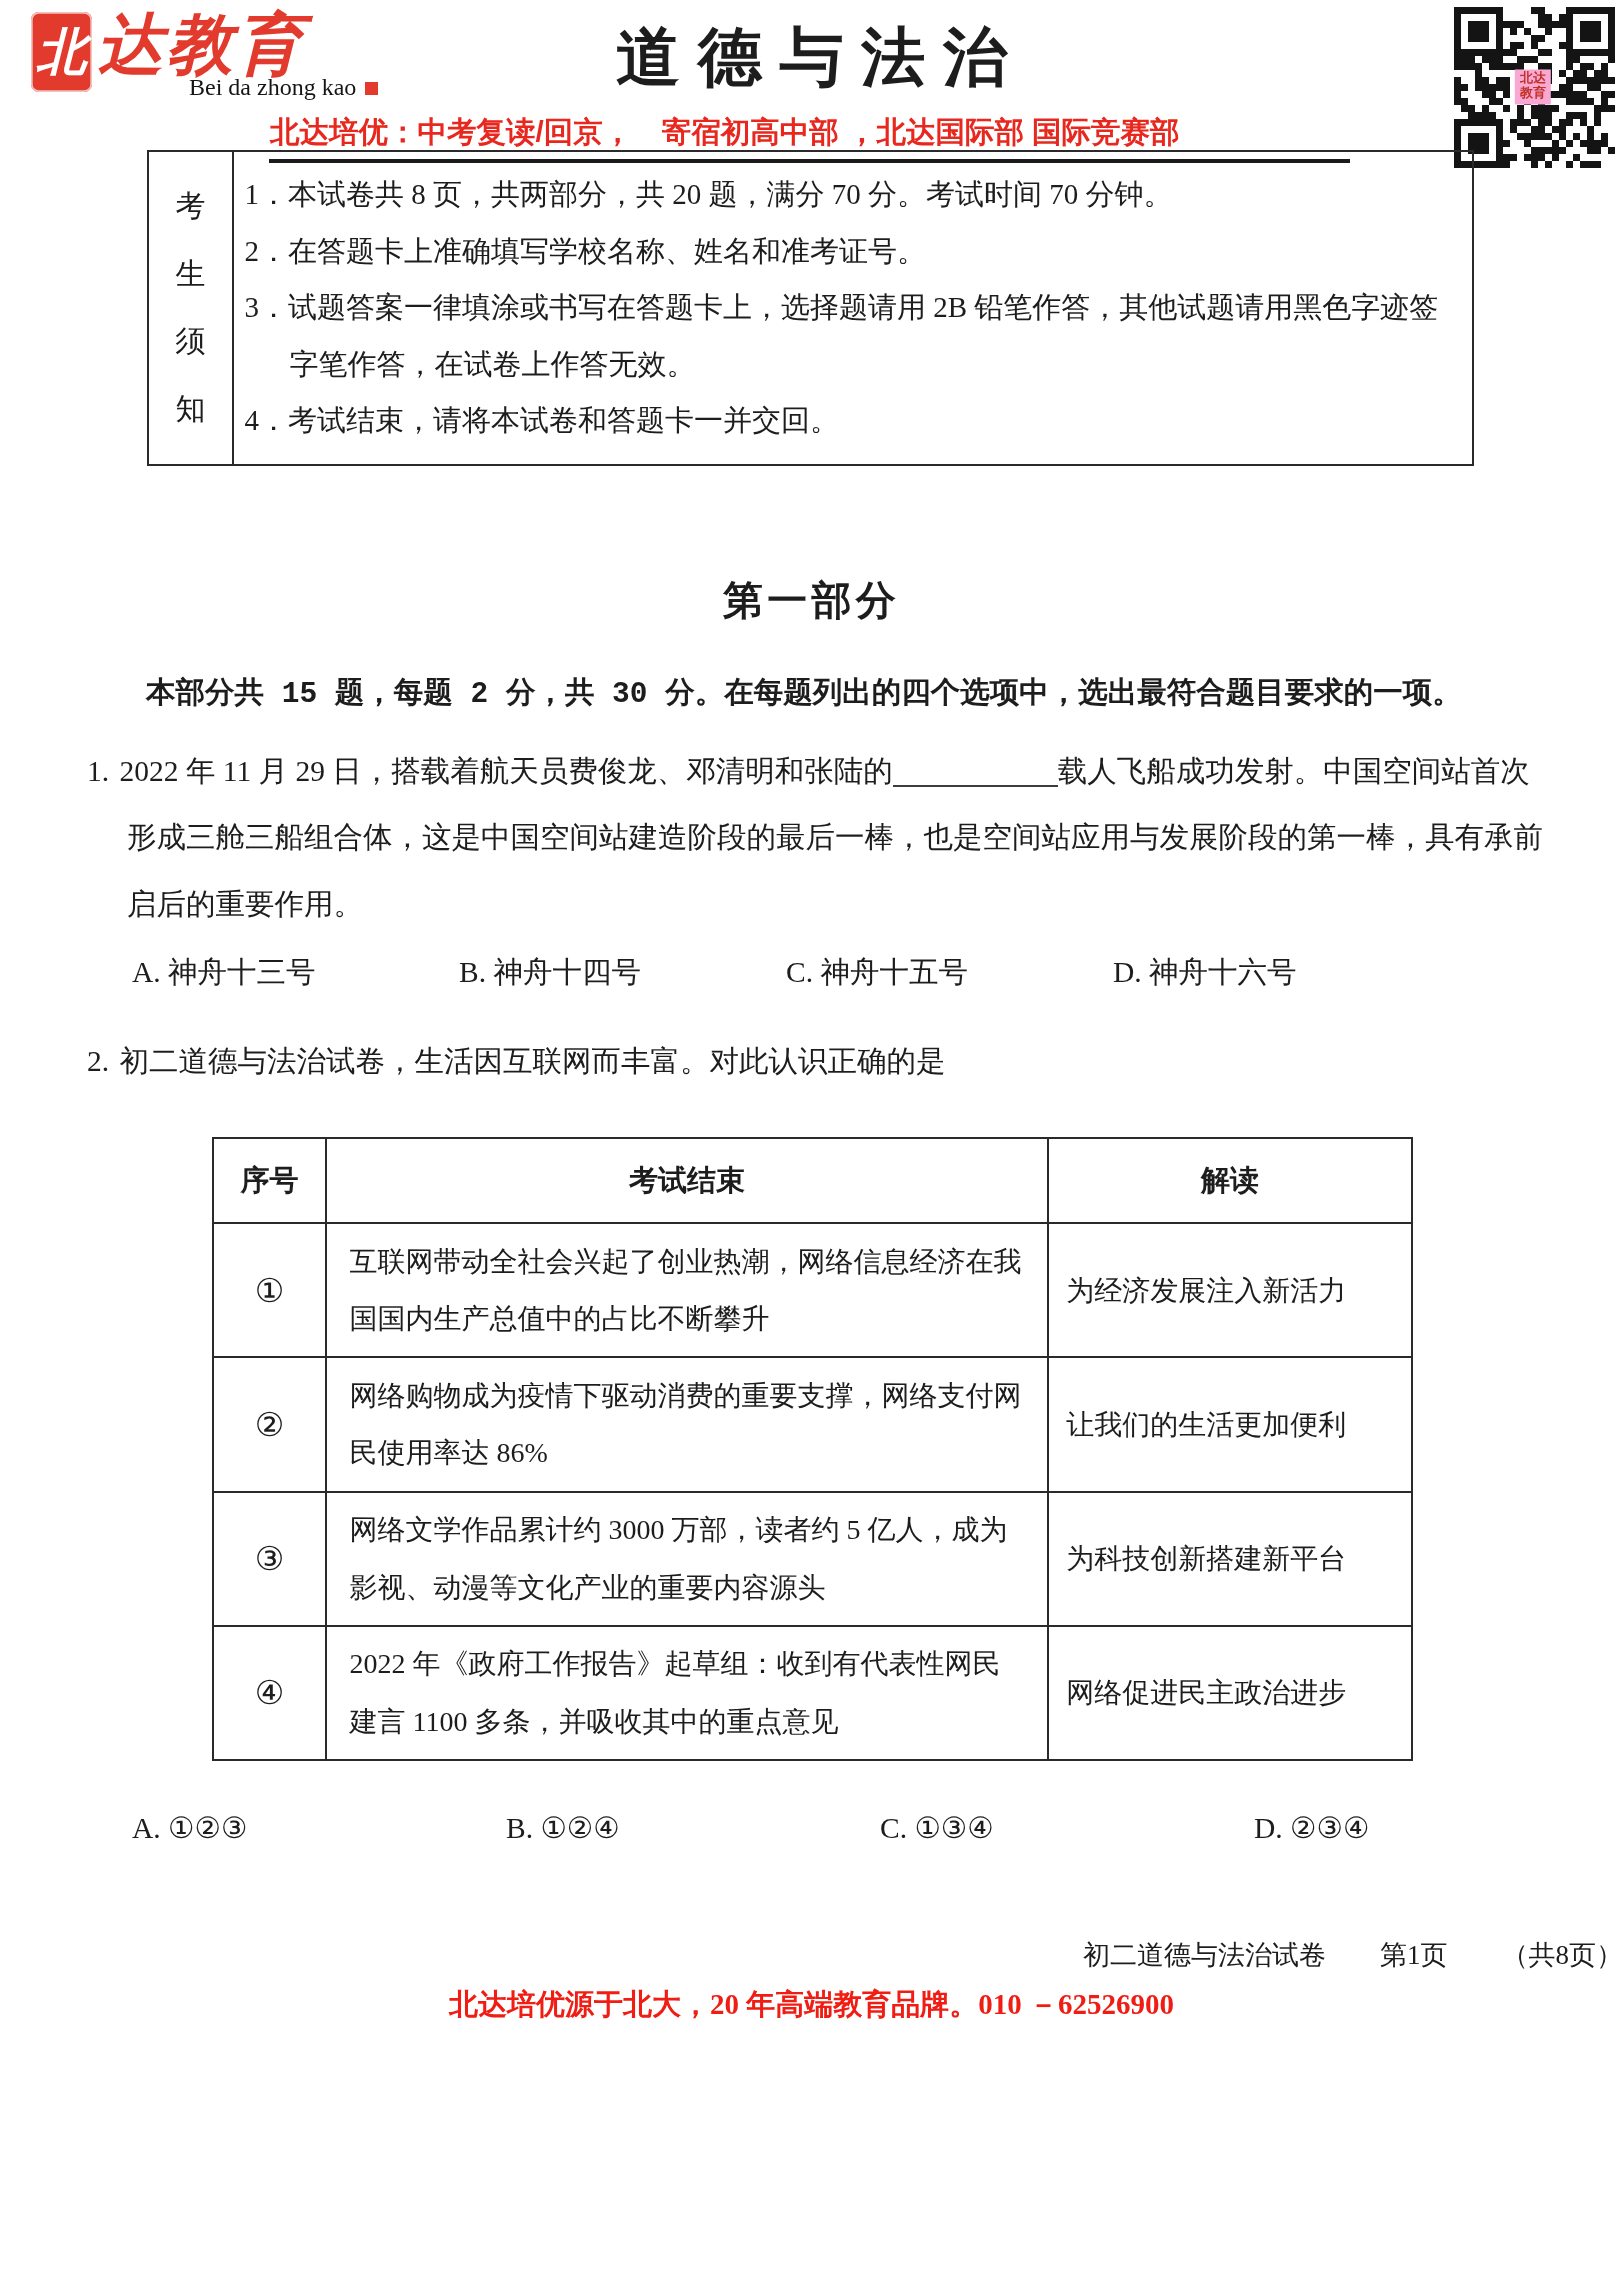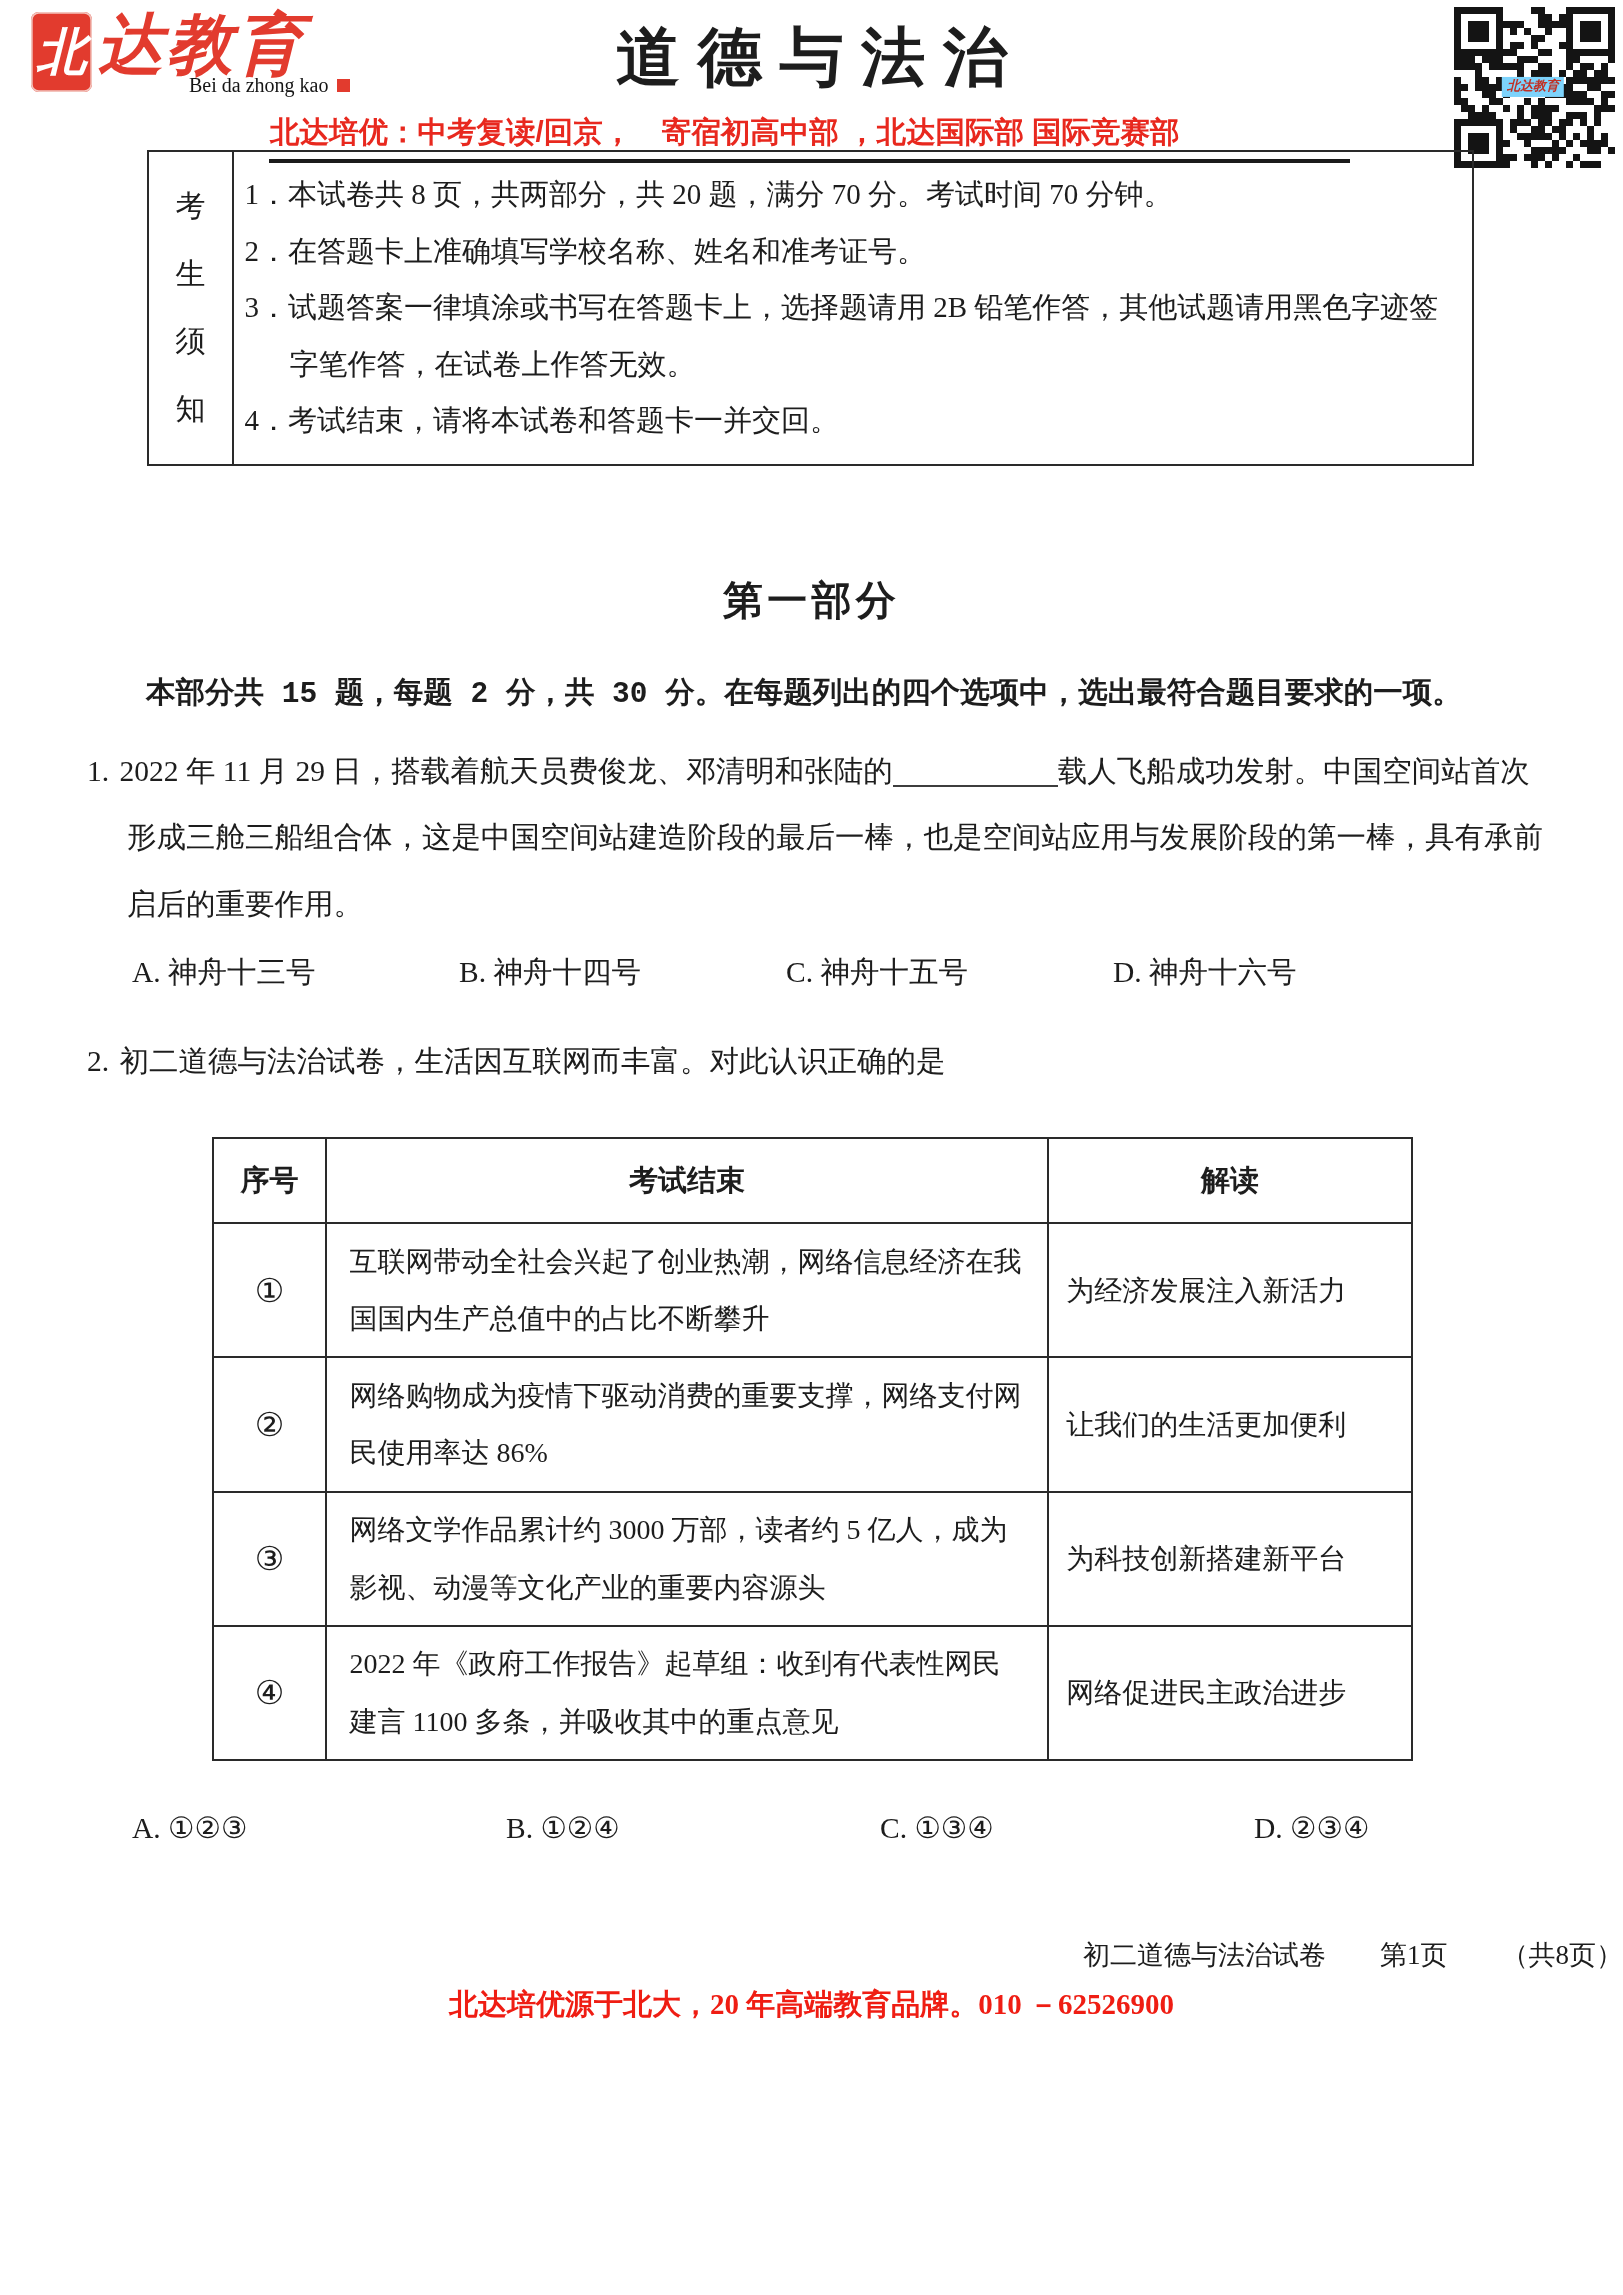--- a/index.html
+++ b/index.html
@@ -22,33 +22,33 @@
     position:absolute;left:31px;top:12px;width:61px;height:80px;
     background:var(--brand-red);border-radius:7.8px;
     display:flex;align-items:center;justify-content:center;
     box-shadow:0 0 0 1.7px #f3c4bd inset;
   }
   .logo-seal .seal-char{color:#fff;font-size:50px;font-weight:bold;font-style:italic;}
   .logo-brand{
     position:absolute;left:97px;top:0px;font-size:66px;font-weight:bold;
     color:var(--brand-red);letter-spacing:3.5px;font-style:italic;
   }
-  .logo-sub{position:absolute;left:189px;top:74px;font-size:20px;color:#151515;}
+  .logo-sub{position:absolute;left:189px;top:74px;font-size:24px;color:#151515;}
   .logo-sub .red-square{display:inline-block;width:13px;height:13px;background:var(--brand-red);margin-left:8.7px;}
   .tagline{
     position:absolute;left:270px;top:113px;font-size:29.5px;font-weight:bold;
     color:var(--accent-red);font-family:"Liberation Sans","DejaVu Sans",sans-serif;
   }
   .rule{position:absolute;left:269px;top:159px;width:1081px;height:4.3px;background:#1b1b1b;}
   .qr{position:absolute;top:7px;right:10.4px;width:159px;height:159px;}
   .qr-grid{position:absolute;inset:0;display:grid;grid-template-columns:repeat(23,7px);grid-template-rows:repeat(23,7px);}
   .qr-grid .qc{background:#141414;}
   .qr-label{
     position:absolute;left:50%;top:50%;transform:translate(-50%,-50%);
-    background:#7dd3fc;padding:2.6px 5.2px;display:flex;flex-direction:row;align-items:center;font-style:italic;
+    background:#f9a8d4;padding:2.6px 5.2px;display:flex;flex-direction:column;align-items:center;
   }
   .qr-label span{font-size:13px;line-height:1.15;color:#c03126;font-weight:bold;}
   
   .main{position:absolute;inset:0;}
   .subtitle{padding-top:210px;text-align:center;font-size:39px;font-weight:bold;letter-spacing:0.9px;}
   .main-title{
     text-align:center;font-size:64px;font-weight:bold;margin-top:14px;
     font-family:"Liberation Sans","DejaVu Sans",sans-serif;
   }
   

